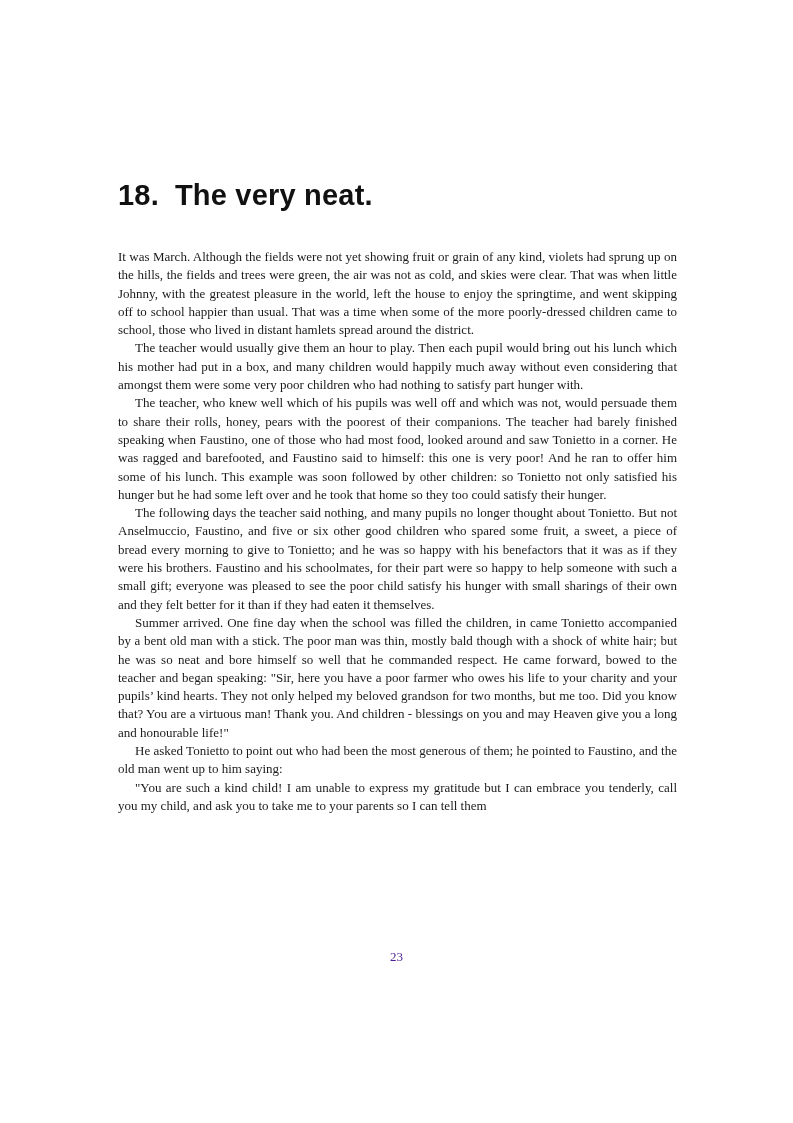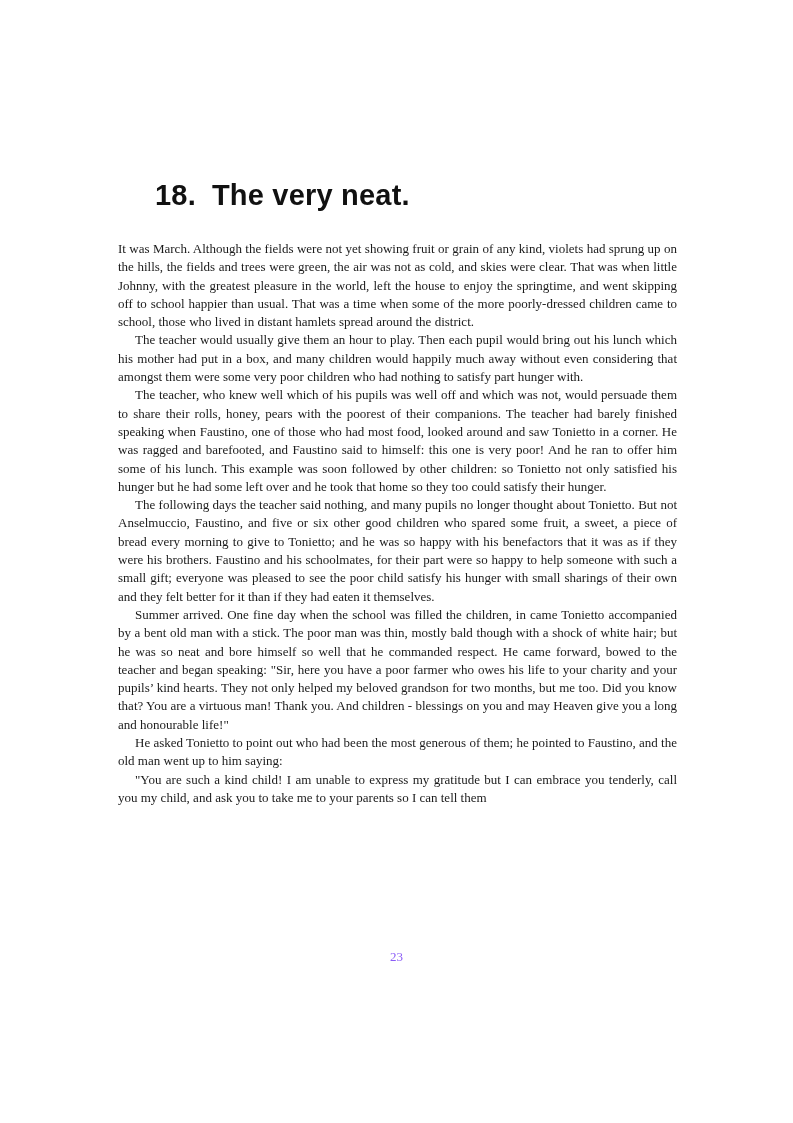--- a/index.html
+++ b/index.html
@@ -23,47 +23,46 @@
     font-family: "Liberation Sans", sans-serif;
     font-weight: bold;
     font-size: 29px;
     line-height: 1;
     color: #111111;
     white-space: nowrap;
     letter-spacing: 0.2px;
   }
   .section-heading .sec-num {
     margin-right: 16px;
-    margin-left: 37px;
   }
   .body-text {
     position: absolute;
     left: 118px;
-    top: 240px;
+    top: 248px;
     width: 559px;
     font-size: 13px;
     line-height: 18.3px;
     text-align: justify;
     color: #1a1a1a;
   }
   .body-text p {
     margin: 0;
     padding: 0;
   }
   .body-text p.indent {
     text-indent: 17px;
   }
   .page-number {
     position: absolute;
     left: 0;
     top: 949px;
     width: 793px;
     text-align: center;
     font-size: 13px;
-    color: #8b5cf6;
+    color: #4c1d95;
   }
 </style>
 </head>
 <body>
 
 <div class="page">
 
   <div class="section-heading">
     <span class="sec-num">18.</span><span>The very neat.</span>
   </div>

